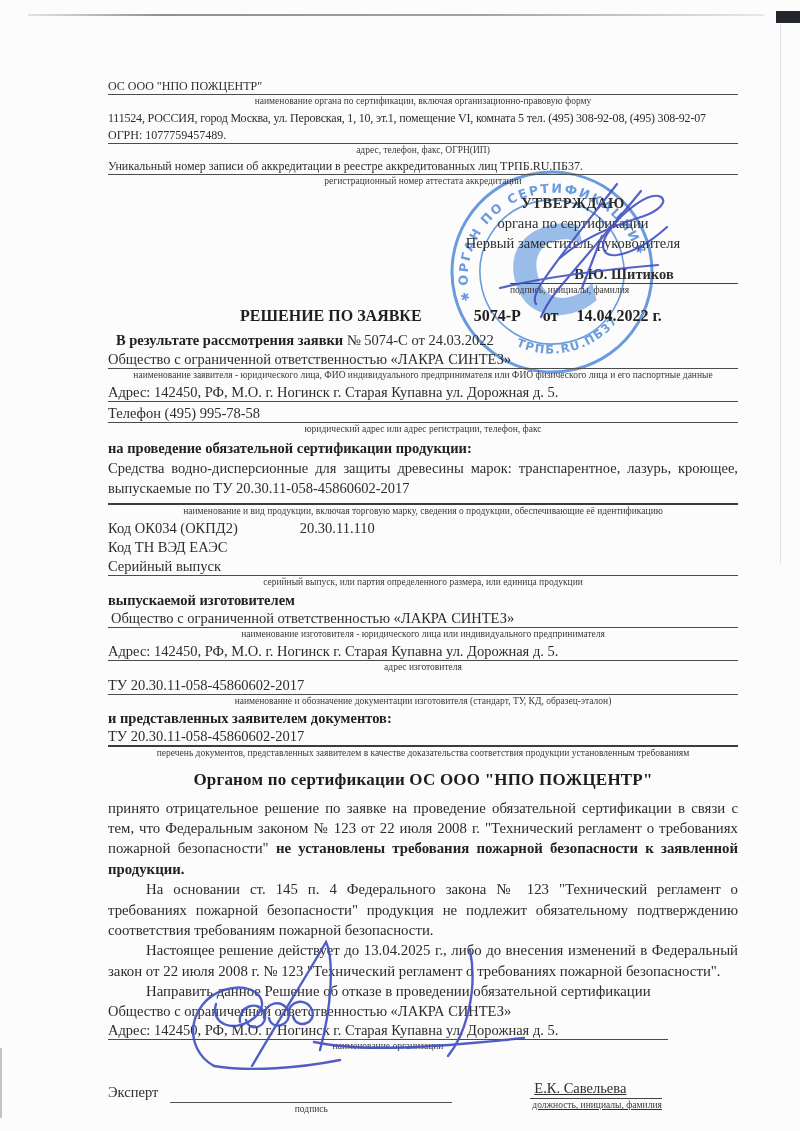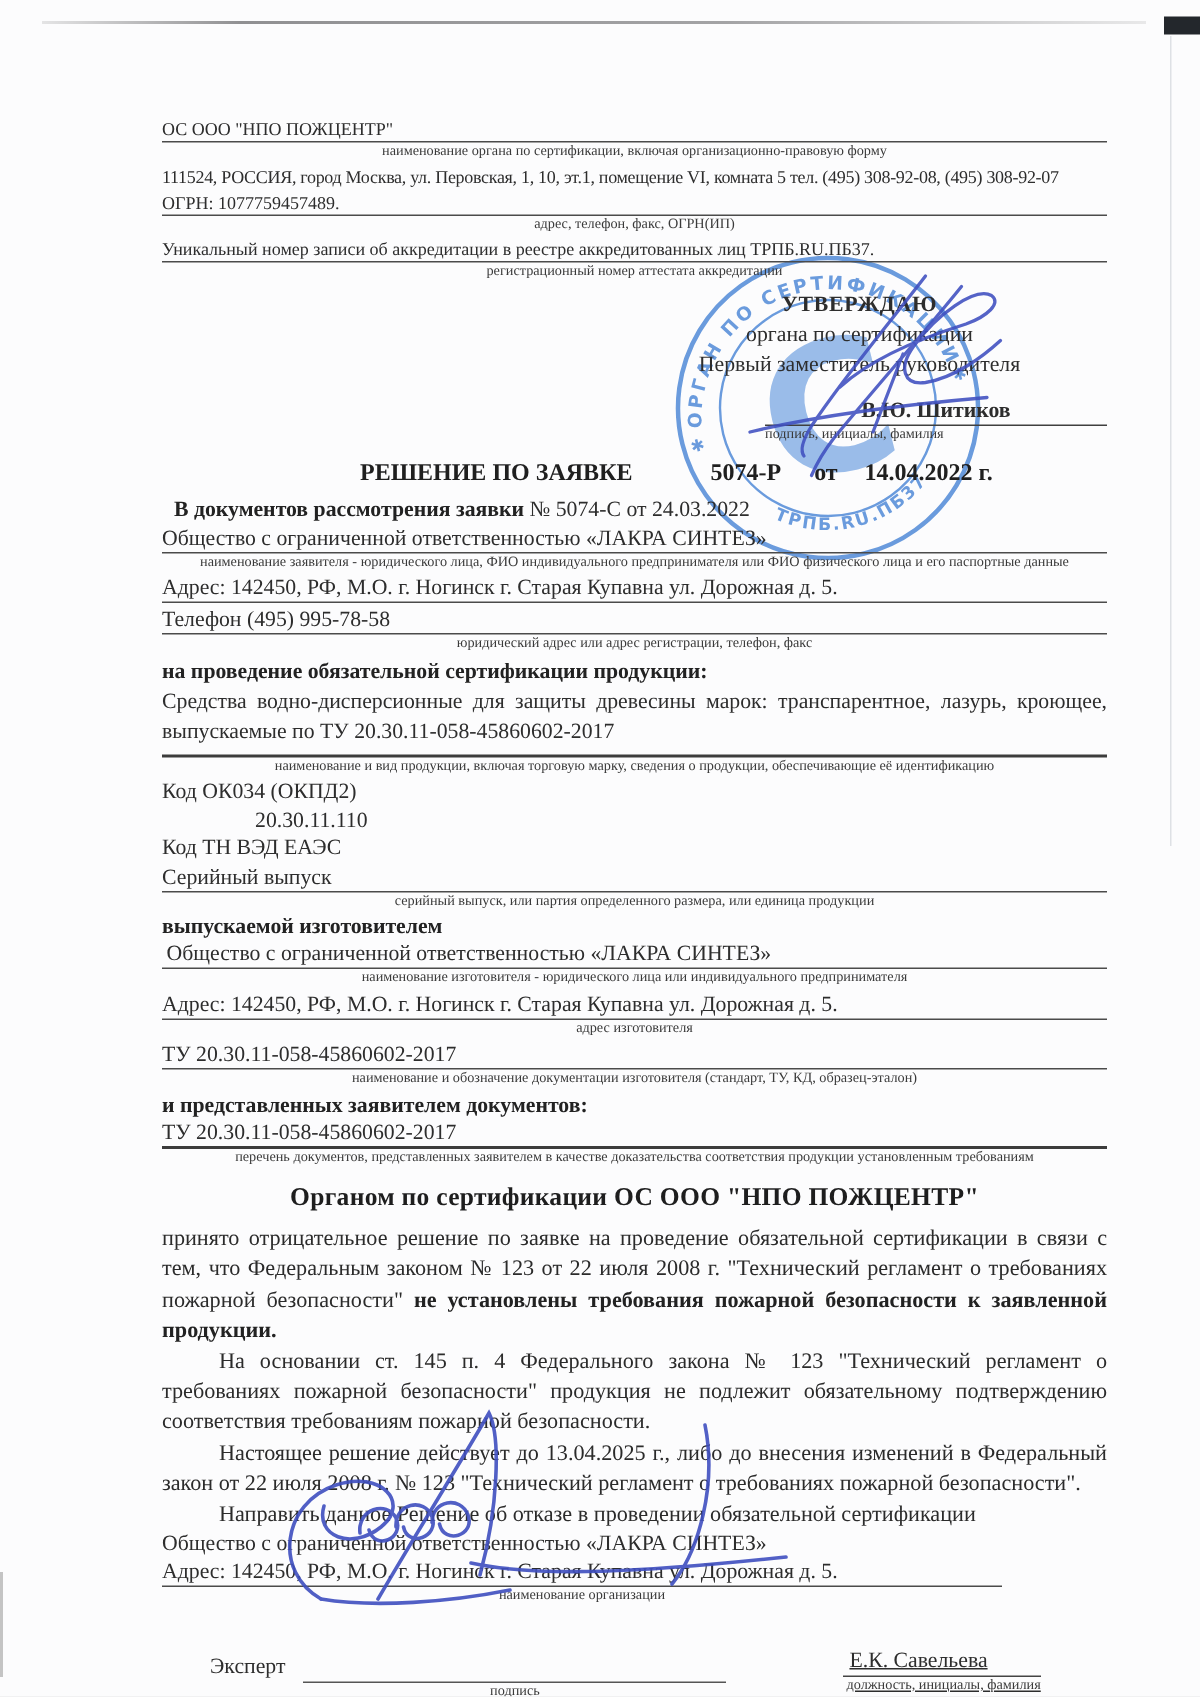--- a/index.html
+++ b/index.html
@@ -32,29 +32,29 @@
     font-size:14.5px;font-weight:bold;text-align:center;line-height:18px;}
   .siglbl{width:228px;margin-left:auto;font-size:9.5px;text-align:left;color:#3a3a3a;padding-top:1px;}
 
   .dtitle{display:flex;align-items:baseline;font-weight:bold;font-size:16px;margin:12px 0 6px 132px;color:#1f1f1f;}
   .dtitle .num{margin-left:52px;}
   .dtitle .ot{margin-left:22px;}
   .dtitle .date{margin-left:18px;}
 
   .intro{font-size:14.5px;line-height:19px;padding-left:8px;margin-top:4px;}
 
-  .codes{display:flex;font-size:14.5px;line-height:18.5px;flex-direction:column;}
+  .codes{display:flex;font-size:14.5px;line-height:18.5px;}
   .codes .v{margin-left:62px;}
 
   .para{font-size:14.8px;line-height:20.4px;text-align:justify;color:#2b2b2b;}
   .ind{text-indent:38px;}
   .bigh{font-size:17px;font-weight:bold;text-align:center;margin:8px 0 8px;color:#1e1e1e;letter-spacing:.2px;}
 
   .expert{display:flex;margin-top:16px;font-size:14.5px;}
-  .expert .who{padding-top:14px;margin-left:32px;}
+  .expert .who{padding-top:14px;}
   .expert .line{width:282px;margin-left:12px;}
   .expert .line .l{height:32px;border-bottom:1.5px solid #555;}
   .expert .right{margin-left:78px;padding-top:10px;text-decoration:underline;}
   .expert .name{border-bottom:1px solid #444;padding:0 4px 1px;font-size:14.5px;}
   .expert .right .lbl{text-align:left;padding-left:2px;}
 
   .stamp{position:absolute;left:437px;top:157px;opacity:.82;transform:rotate(-14deg);}
   .sig-svg{position:absolute;left:0;top:0;pointer-events:none;}
 </style>
 </head>
@@ -104,21 +104,21 @@
     <div class="siglbl">подпись, инициалы, фамилия</div>
 
     <div class="dtitle">
       <span>РЕШЕНИЕ ПО ЗАЯВКЕ</span>
       <span class="num">5074-Р</span>
       <span class="ot">от</span>
       <span class="date">14.04.2022 г.</span>
     </div>
 
     <div class="intro">
-      <span class="b">В документов рассмотрения заявки</span><span> № 5074-С от 24.03.2022</span>
+      <span class="b">В результате рассмотрения заявки</span><span> № 5074-С от 24.03.2022</span>
     </div>
 
     <div class="row u">Общество с ограниченной ответственностью  «ЛАКРА СИНТЕЗ»</div>
     <div class="lbl">наименование заявителя - юридического лица, ФИО индивидуального предпринимателя или ФИО физического лица и его паспортные данные</div>
     <div class="row u">Адрес: 142450, РФ, М.О. г. Ногинск  г. Старая Купавна ул. Дорожная д. 5.</div>
     <div class="row u" style="padding-top:2px">Телефон (495) 995-78-58</div>
     <div class="lbl">юридический адрес или адрес регистрации, телефон, факс</div>
 
     <div class="row b" style="line-height:20px">на проведение обязательной сертификации продукции:</div>
     <div class="row u2 just" style="line-height:20px;padding-bottom:5px">Средства водно-дисперсионные для защиты древесины марок: транспарентное, лазурь, кроющее, выпускаемые по ТУ 20.30.11-058-45860602-2017</div>

